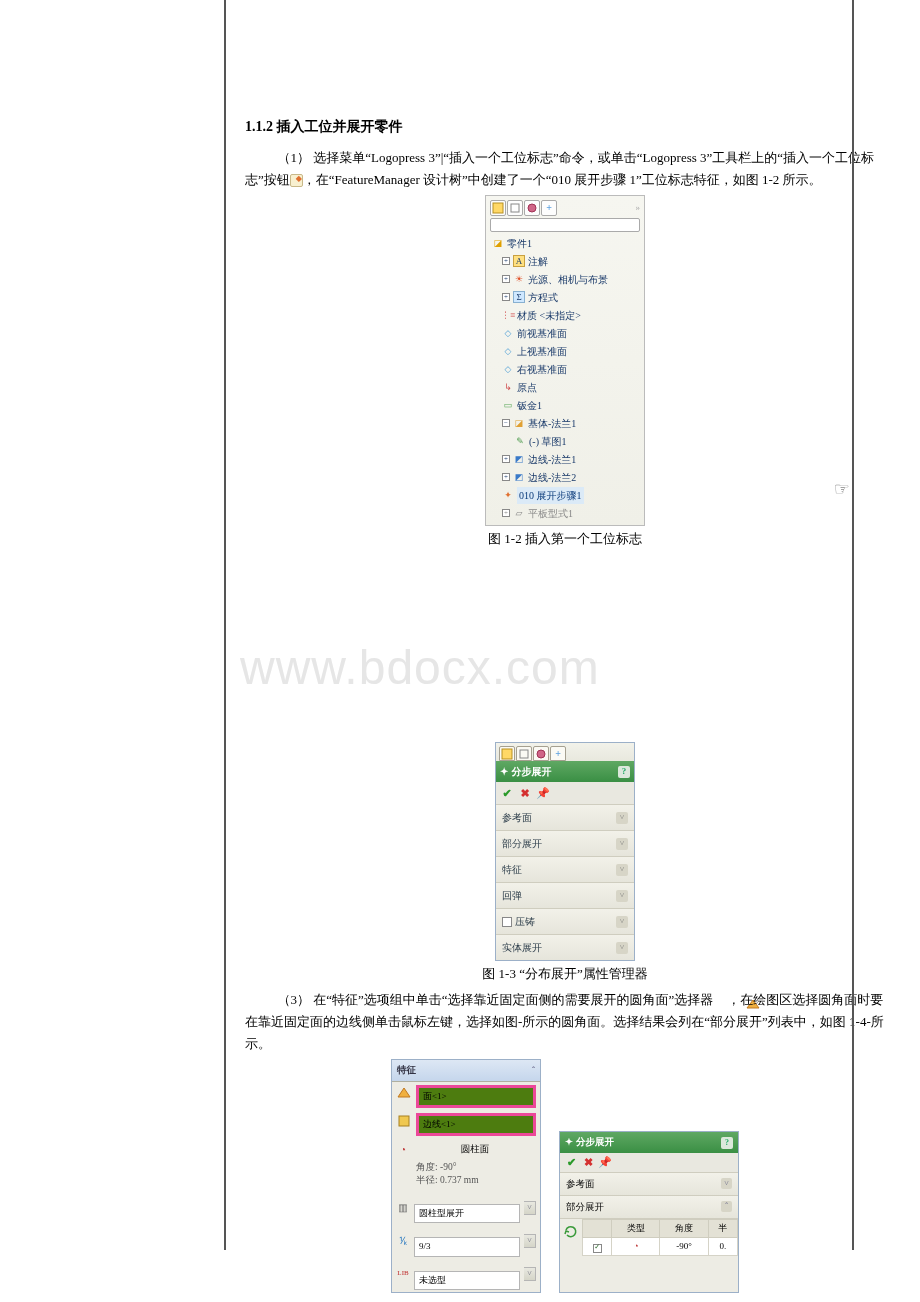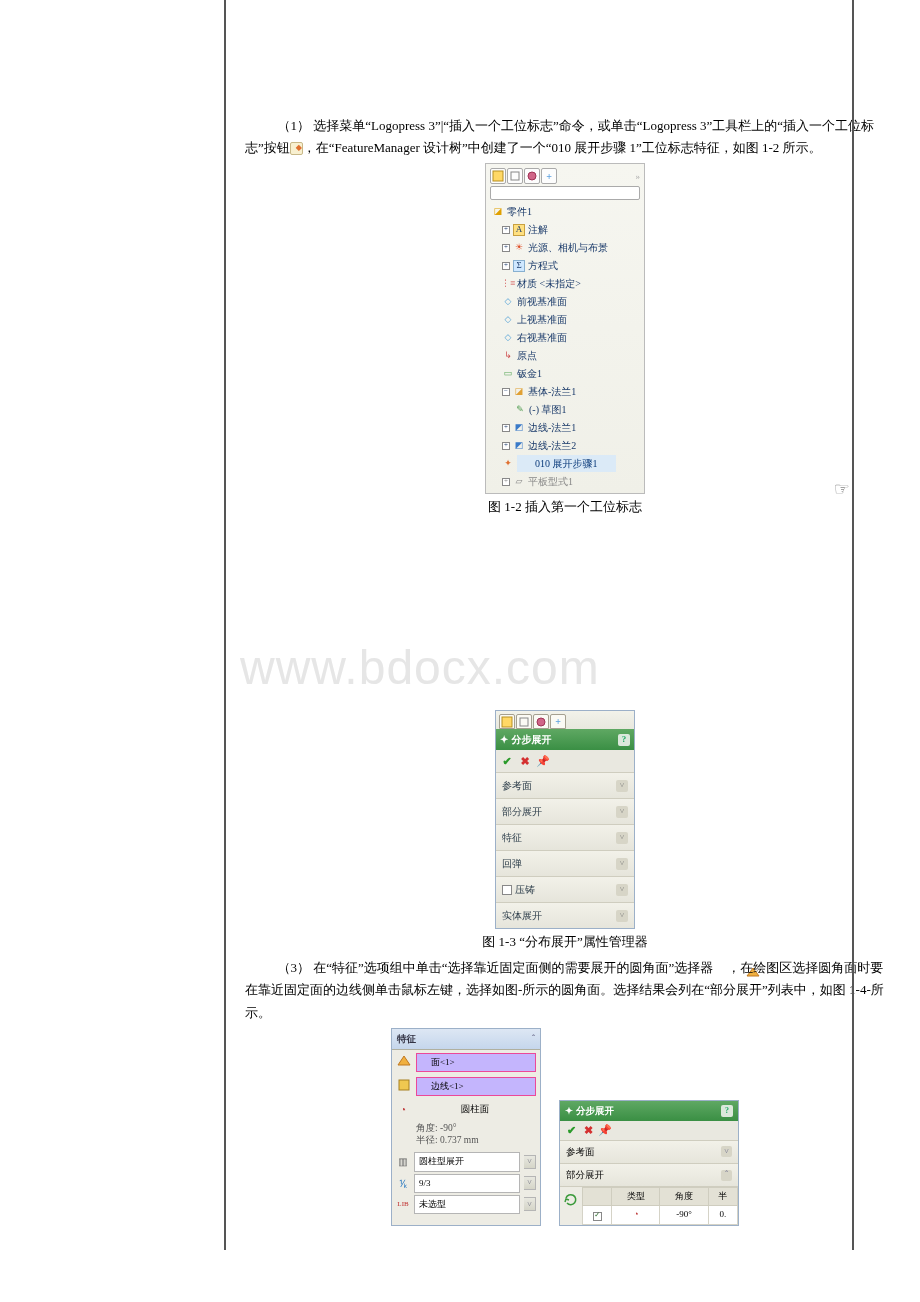--- a/index.html
+++ b/index.html
@@ -87,25 +87,25 @@
     .fig13 .checkbox { width:10px; height:10px; border:1px solid #888; background:#fff; display:inline-block; margin-right:3px;}
 
     
     .fig14wrap { display:flex; gap:18px; justify-content:center; margin-top:2px;}
     .fig14-left { width: 150px; border:1px solid #9cb0c8; background:#edece4; font-size:9.5px;}
     .fig14-left .titlebar14 { background: linear-gradient(#dde7f4,#c5d6ec); padding:2px 5px; display:flex; align-items:center; border-bottom:1px solid #b0b0a0; color:#334; font-weight:bold;}
     .fig14-left .titlebar14 .chev-up { margin-left:auto; font-size:9px; color:#668;}
     .fig14-left .selbox { margin:3px 4px; display:flex; gap:4px;}
     .fig14-left .selicon { width:16px; height:16px; display:flex; align-items:center; justify-content:center;}
     .fig14-left .selvals { flex:1; }
-    .fig14-left .selvals div { background:#c4b5fd; border:1px solid #ec4899; padding:1px 14px; margin-bottom:2px; font-size:9px;}
+    .fig14-left .selvals div { background:#4d7c0f; border:3px solid #ec4899; padding:1px 4px; margin-bottom:2px; font-size:9px;}
     .fig14-left .info { padding:2px 6px 4px 24px; color:#555; line-height:1.3;}
     .fig14-left .row { display:flex; align-items:center; gap:4px; margin:2px 4px;}
     .fig14-left .row .ricon { width:14px; height:14px; display:flex; align-items:center; justify-content:center; font-size:10px;}
-    .fig14-left .row .rinput { flex:1; background:#fff; border:1px solid #b5b5b5; padding:1px 4px; font-size:9px;}
+    .fig14-left .row .rinput { flex:1; background:#fff; border:1px solid #b5b5b5; padding:1px 4px; font-size:9px;margin-top:12px;}
     .fig14-left .row .rchev { width:12px; height:14px; background: linear-gradient(#e8e8e0,#d5d5c8); border:1px solid #b5b5b5; border-left:none; display:flex; align-items:center; justify-content:center; color:#667; font-size:8px;}
 
     .fig14-right { width: 180px; border:1px solid #9cb0c8; background:#edece4; font-size:9.5px; margin-top:72px;}
     .fig14-right .titlegreen { background: linear-gradient(#5fa863, #3a8f44); color:#fff; padding:2px 5px; display:flex; align-items:center; font-weight:bold;}
     .fig14-right .titlegreen .help2 { margin-left:auto; width:12px; height:12px; background:#dbe8db; border-radius:2px; color:#2a6; display:flex; align-items:center; justify-content:center; font-size:8px;}
     .fig14-right .btnrow2 { display:flex; gap:4px; padding:3px 5px; background:#e9e8e0;}
     .fig14-right .btnrow2 span { width:13px; height:13px; display:flex; align-items:center; justify-content:center; font-size:11px;}
     .fig14-right .sect2 { display:flex; align-items:center; justify-content:space-between; padding:3px 6px; background:linear-gradient(#f2f1e9,#e6e5db); border-top:1px solid #cfcdbf;}
     .fig14-right .sect2 .chev2 { width:11px; height:11px; background:#d7d5c7; border-radius:2px; display:flex; align-items:center; justify-content:center; color:#668; font-size:8px;}
     .fig14-right .tbl { display:flex; border-top:1px solid #cfcdbf;}
@@ -127,20 +127,21 @@
 </head>
 <body>
 
 <div class="ruler-left"></div>
 <div class="ruler-right"></div>
 
 <div class="annotation-icon">☞</div>
 <div class="watermark">www.bdocx.com</div>
 
 <div class="page">
+  <div class="heading">1.1.2 插入工位并展开零件</div>
 
   <div class="para">
     <span>（1）  选择菜单“Logopress 3”|“插入一个工位标志”命令，或单击“Logopress 3”工具栏上的“插入一个工位标志”按钮</span><span style="display:inline-block;width:13px;height:13px;vertical-align:text-bottom;background:#f8f0d0;border:1px solid #c8b888;border-radius:2px;position:relative;"><span style="position:absolute;right:0;bottom:0;color:#e07030;font-size:8px;">◆</span></span><span>，在“FeatureManager 设计树”中创建了一个“010 展开步骤 1”工位标志特征，如图 1-2 所示。</span>
   </div>
 
   <div class="fig12">
     <div class="tabbar">
       <div class="tab">
           <svg class="icon-svg-inline" viewBox="0 0 12 12">
             <rect x="1" y="1" width="10" height="10" fill="#ffd866" stroke="#b89020"></rect>
@@ -219,21 +220,21 @@
         <span class="ico" style="color:#3a7ac8;">◩</span>
         <span class="leaf-text">边线-法兰1</span>
       </div>
     <div class="node l1">
         <span class="box">+</span>
         <span class="ico" style="color:#3a7ac8;">◩</span>
         <span class="leaf-text">边线-法兰2</span>
       </div>
     <div class="node l1">
         <span class="ico" style="color:#e07030;">✦</span>
-        <span class="leaf-text hl-active" style="padding:0 18px;">010 展开步骤1</span>
+        <span class="leaf-text hl-active" style="padding:0 2px;">010 展开步骤1</span>
       </div>
     <div class="node l1" style="color:#888;">
         <span class="box">+</span>
         <span class="ico">▱</span>
         <span class="leaf-text">平板型式1</span>
       </div>
   </div>
   <div class="caption">图 1-2  插入第一个工位标志</div>
 
 

